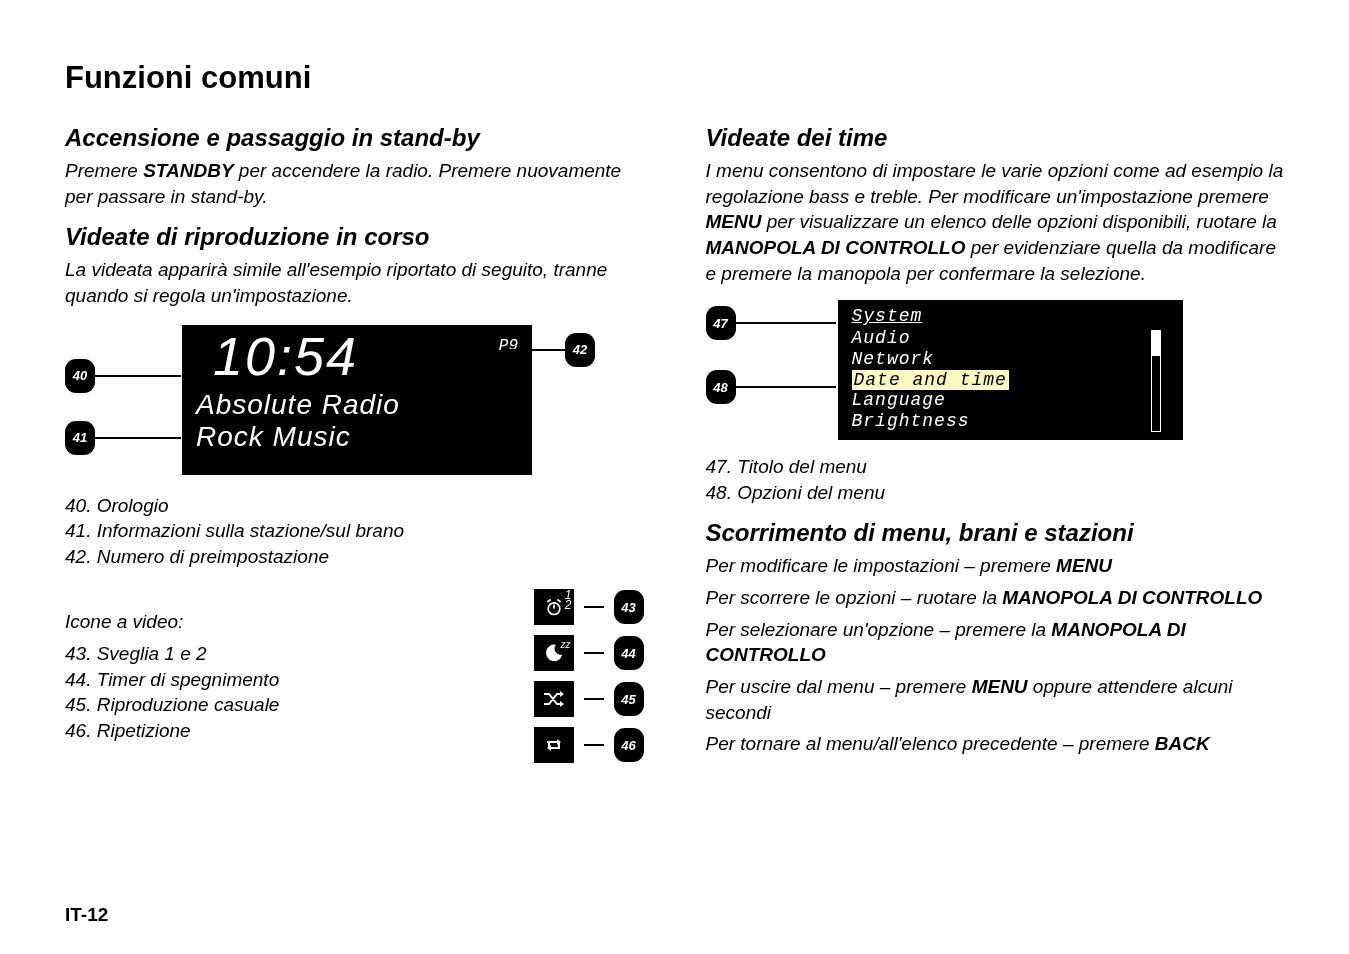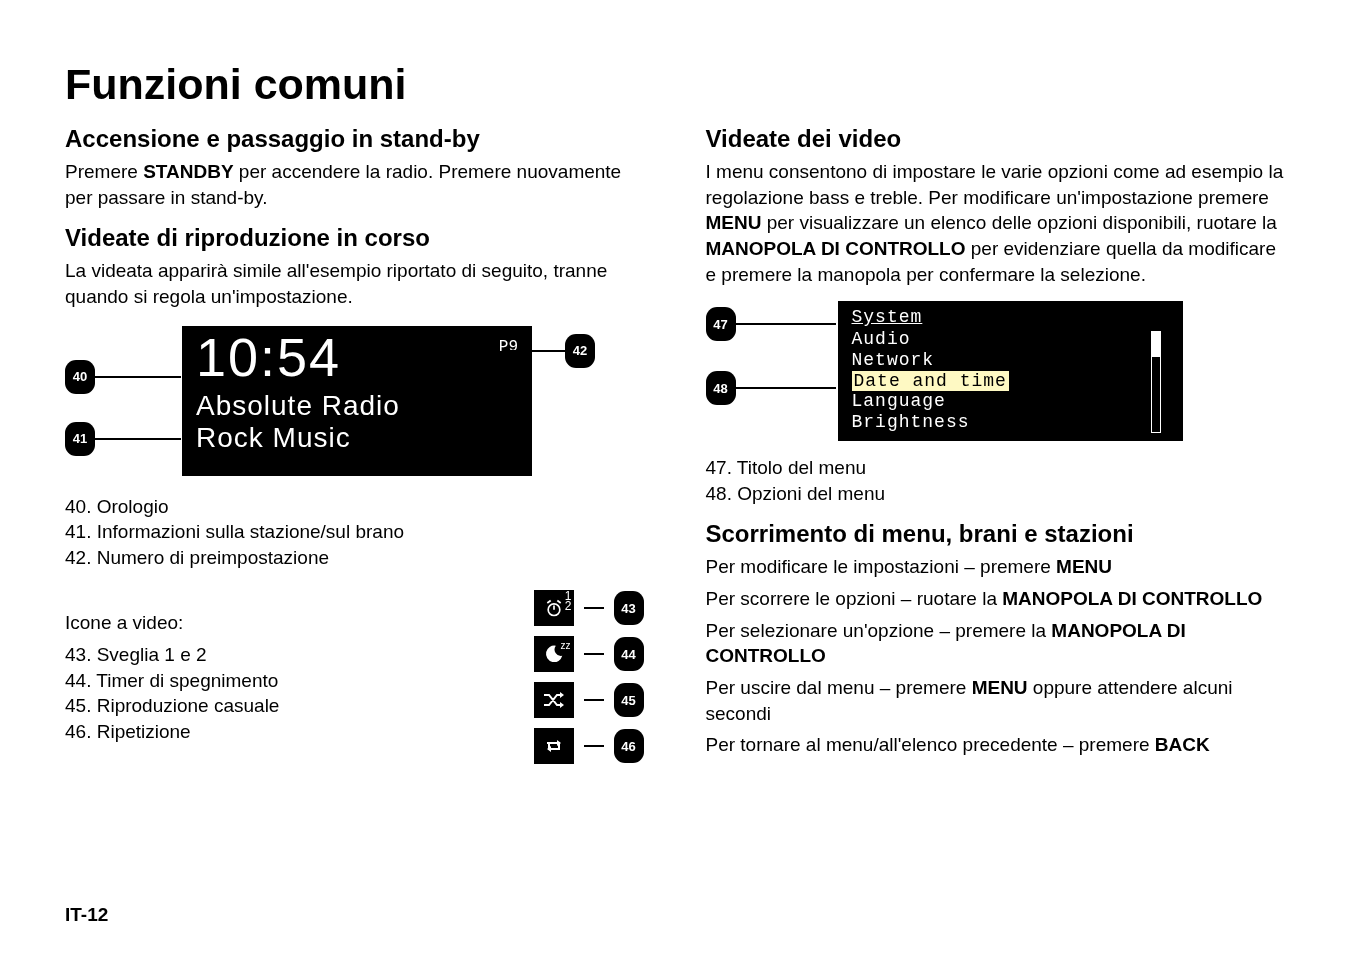--- a/index.html
+++ b/index.html
@@ -1,26 +1,26 @@
 <!DOCTYPE html>
 <html><head>
   <meta charset="utf-8">
   <style>
     * { box-sizing: border-box; margin: 0; padding: 0; }
     body { font-family: Arial, Helvetica, sans-serif; background: #fff; color: #000; width: 1349px; height: 954px; padding: 60px 65px 25px 65px; position: relative; }
-    h1 { font-size: 43px; font-weight: bold; margin-bottom: 16px; }
-    .cols { display: flex; gap: 62px; }
+    h1 { font-size: 31px; font-weight: bold; margin-bottom: 28px; }
+    .cols { display: flex; gap: 62px; font-style: italic; }
     .col { flex: 1 1 0; min-width: 0; }
     h2 { font-size: 24px; font-weight: bold; margin-bottom: 6px; margin-top: 14px; }
     h2:first-child { margin-top: 0; }
     p { font-size: 19px; line-height: 1.35; margin-bottom: 6px; }
     .b { font-weight: bold; }
     .lcd-wrap { position: relative; margin: 16px 0 18px 0; height: 150px; }
     .lcd1 { position: absolute; left: 117px; top: 0; width: 350px; height: 150px; background: #000; color: #fff; font-family: "Arial", sans-serif; padding: 4px 14px; }
-    .lcd1 .time { font-size: 54px; font-weight: 500; letter-spacing: 2px; line-height: 1; display: inline-block; }
+    .lcd1 .time { font-size: 54px; font-weight: 500; letter-spacing: 2px; line-height: 1; display: inline-block; margin-left: 17px; }
     .lcd1 .pn-wrap { position: absolute; right: 14px; top: 12px; font-size: 16px; font-family: "Courier New", monospace; }
     .lcd1 .line2 { font-size: 28px; letter-spacing: 1px; margin-top: 6px; }
     .lcd1 .line3 { font-size: 28px; letter-spacing: 1px; }
     .callout { position: absolute; display: flex; align-items: center; }
     .bubble { width: 30px; height: 34px; border-radius: 11px; background: #000; color: #fff; font-size: 13px; font-weight: bold; display: flex; align-items: center; justify-content: center; }
     .stroke { height: 2px; background: #000; }
     .list40 li { font-size: 19px; line-height: 1.35; list-style: none; }
     .icons-sec { display: flex; align-items: center; gap: 40px; margin-top: 20px; }
     .icons-text { flex: 1; }
     .icon-stack { display: flex; flex-direction: column; gap: 10px; }
@@ -135,21 +135,21 @@
               </svg>
         </div>
         <div class="stroke" style="width:20px;"></div>
         <div class="bubble">46</div>
       </div>
     </div>
   </div>
  </div>
 
  <div class="col">
-  <h2>Videate dei video</h2>
+  <h2>Videate dei time</h2>
   <p>
     <span>I menu consentono di impostare le varie opzioni come ad esempio la regolazione bass e treble. Per modificare un'impostazione premere </span><span class="b">MENU</span><span> per visualizzare un elenco delle opzioni disponibili, ruotare la </span><span class="b">MANOPOLA DI CONTROLLO</span><span> per evidenziare quella da modificare e premere la manopola per confermare la selezione.</span>
   </p>
 
   <div class="lcd2-wrap">
     <div class="lcd2">
       <div class="mtitle">System</div>
       <div class="opts">
         <div class="optcol">
           <div>Audio</div>

